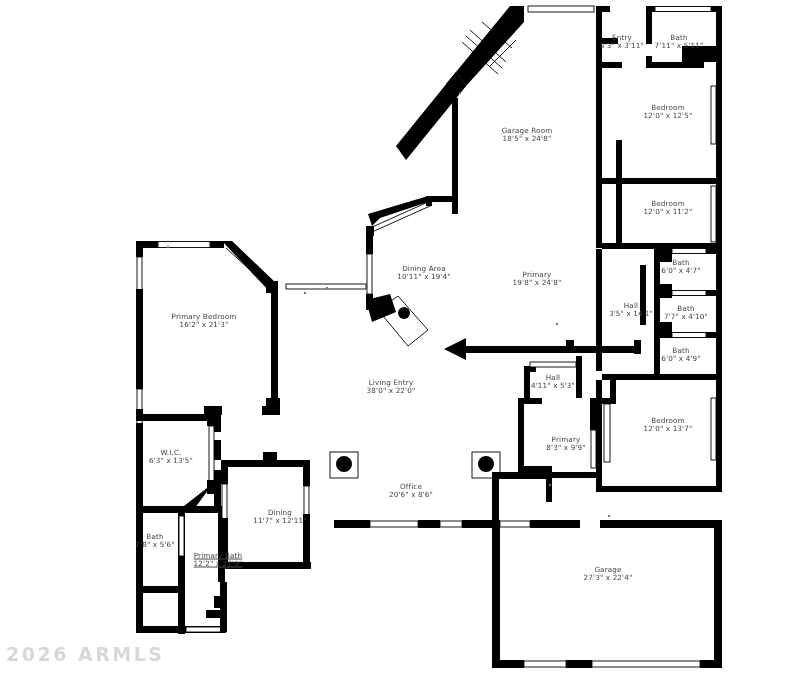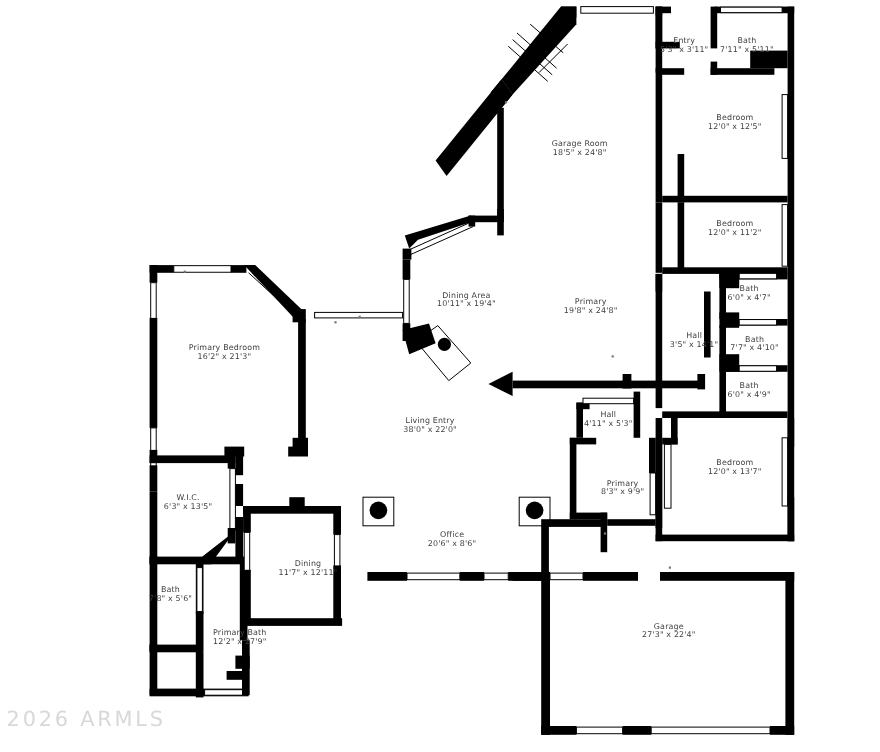--- a/index.html
+++ b/index.html
@@ -65,20 +65,21 @@
   .watermark {
     position: absolute;
     left: 6px;
     top: 643px;
     font-family: "DejaVu Sans", sans-serif;
     font-size: 19px;
     letter-spacing: 2.5px;
     color: #d8d8d8;
     user-select: none;
     pointer-events: none;
+    font-weight: bold;
   }
 </style>
 </head>
 <body>
 
 <div id="floorplan-root">
 
   <svg class="plan" viewBox="0 0 800 684">
 
     <g>
@@ -462,21 +463,21 @@
   <div class="room-label" style="left:171px; top:457px;">
     <span class="rl-name">W.I.C.</span>
     <span class="rl-dim">6'3" x 13'5"</span>
   </div>
 
   <div class="room-label" style="left:155px; top:541px;">
     <span class="rl-name">Bath</span>
     <span class="rl-dim">7'8" x 5'6"</span>
   </div>
 
-  <div class="room-label" style="left:218px; top:580px;">
+  <div class="room-label" style="left:218px; top:560px;text-decoration:underline;">
     <span class="rl-name">Primary Bath</span>
     <span class="rl-dim">12'2" x 27'9"</span>
   </div>
 
   <div class="room-label" style="left:608px; top:574px;">
     <span class="rl-name">Garage</span>
     <span class="rl-dim">27'3" x 22'4"</span>
   </div>
 
   <div class="watermark">2026 ARMLS</div>

